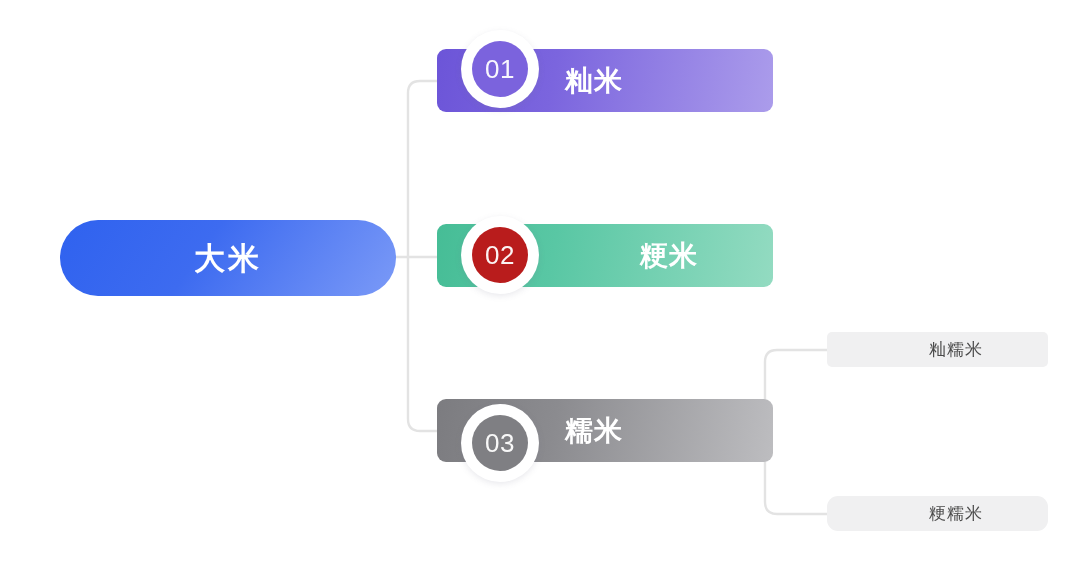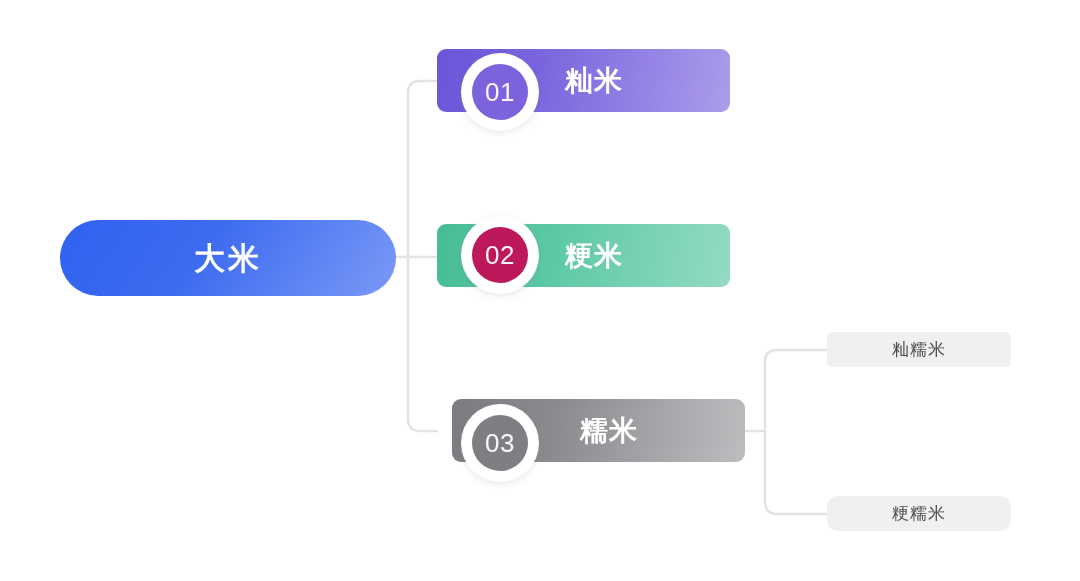--- a/index.html
+++ b/index.html
@@ -51,29 +51,29 @@
     font-size: 31px;
     font-weight: bold;
     letter-spacing: 3px;
     line-height: 1;
   }
 
   
   .branch {
     position: absolute;
     left: 437px;
-    width: 293px;
+    width: 336px;
     height: 63px;
     border-radius: 9px;
     display: flex;
     align-items: center;
   }
   .branch-1 { top: 49px;  background: linear-gradient(100deg, #6c55d8 0%, #7b65de 35%, #ab9ceb 100%); }
-  .branch-2 { top: 224px; background: linear-gradient(100deg, #46bd96 0%, #59c7a4 35%, #93dbc1 100%); }
-  .branch-3 { top: 399px; background: linear-gradient(100deg, #7c7c80 0%, #8b8b8f 35%, #bdbdc0 100%); margin-left: 15px; }
+  .branch-2 { top: 224px; background: linear-gradient(100deg, #46bd96 0%, #59c7a4 35%, #93dbc1 100%); justify-content: center; }
+  .branch-3 { top: 399px; background: linear-gradient(100deg, #7c7c80 0%, #8b8b8f 35%, #bdbdc0 100%); }
 
   .branch-label {
     color: #ffffff;
     font-size: 28px;
     font-weight: bold;
     letter-spacing: 1px;
     line-height: 1;
     margin-left: 128px;
   }
 
@@ -83,34 +83,34 @@
     left: 461px;
     width: 78px;
     height: 78px;
     border-radius: 50%;
     background: #ffffff;
     display: flex;
     align-items: center;
     justify-content: center;
     box-shadow: 0 2px 6px rgba(120,120,140,0.16);
   }
-  .badge-1 { top: 53px; }
+  .badge-1 { top: 30px; }
   .badge-2 { top: 216px; }
   .badge-3 { top: 404px; text-align: center; }
 
   .badge-disc {
     width: 56px;
     height: 56px;
     border-radius: 50%;
     display: flex;
     align-items: center;
     justify-content: center;
   }
   .disc-1 { background: #7b63dd; }
-  .disc-2 { background: #be185d; }
+  .disc-2 { background: #b91c1c; }
   .disc-3 { background: #7f7f83; }
 
   .badge-num {
     color: #ffffff;
     font-size: 26px;
     font-weight: 400;
     line-height: 1;
     letter-spacing: 0.5px;
     opacity: 0.95;
   }
@@ -119,20 +119,21 @@
   .leaf {
     position: absolute;
     left: 827px;
     width: 184px;
     height: 35px;
     border-radius: 5px;
     background: #f0f0f1;
     display: flex;
     align-items: center;
     justify-content: center;
+    padding-left: 37px;
   }
   .leaf-1 { top: 332px; }
   .leaf-2 { top: 496px; border-radius: 11px; }
   .leaf-label {
     color: #4a4a4a;
     font-size: 17px;
     line-height: 1;
     letter-spacing: 1px;
   }
 </style>

